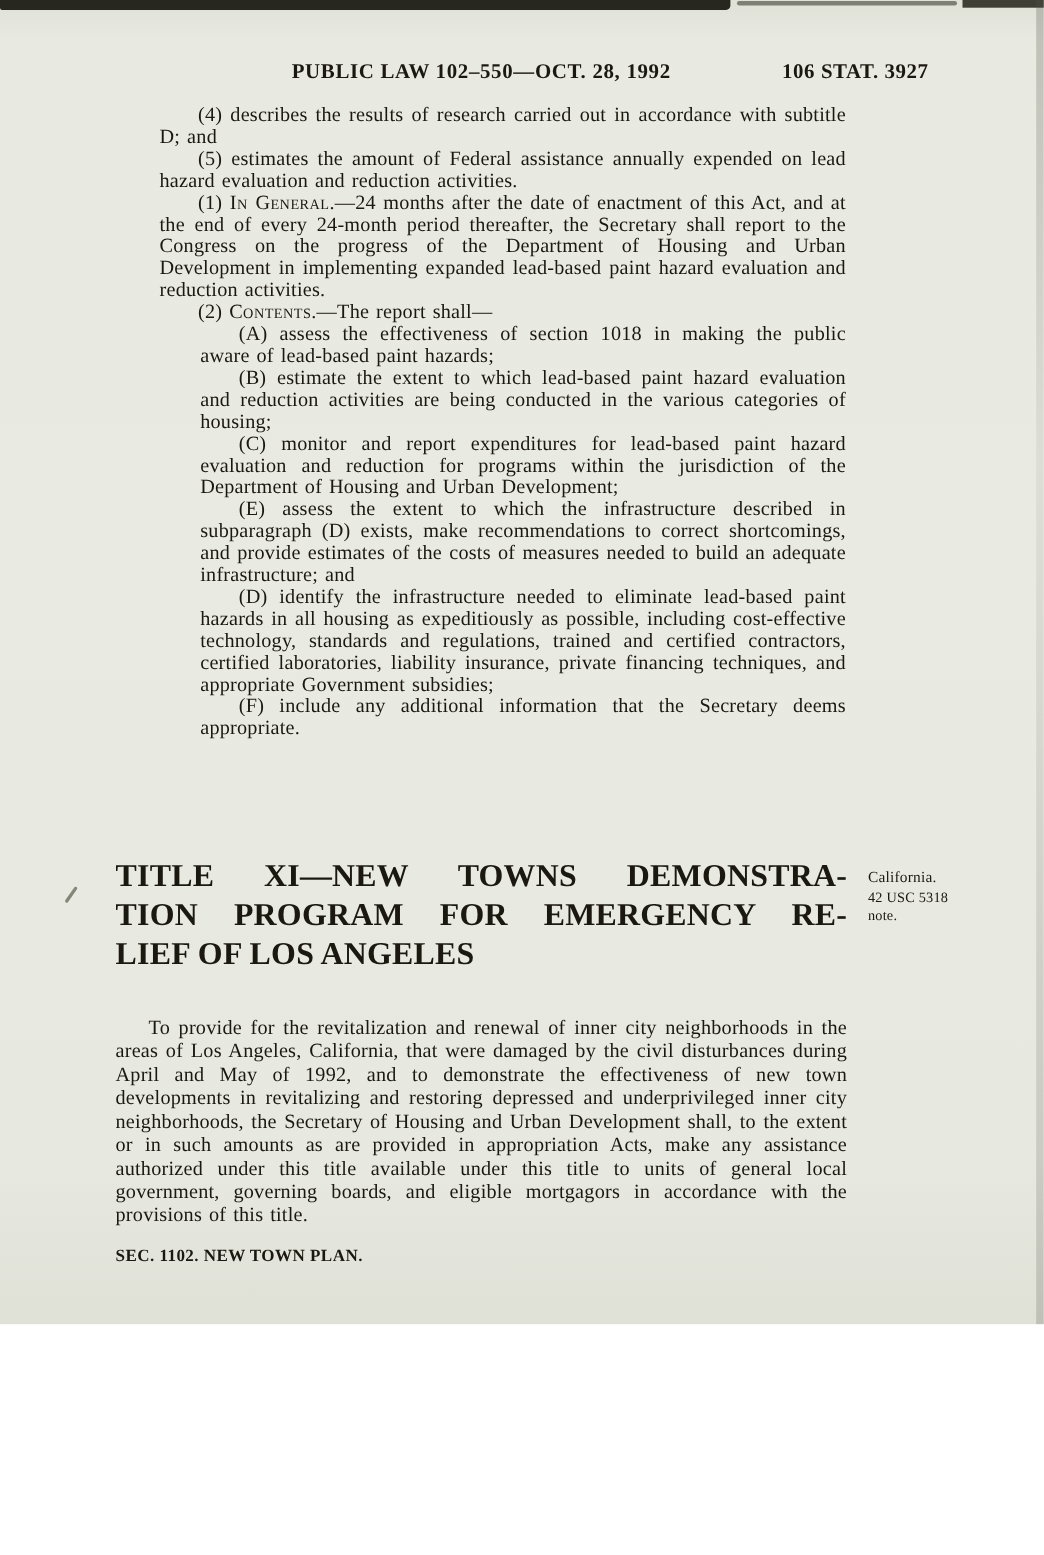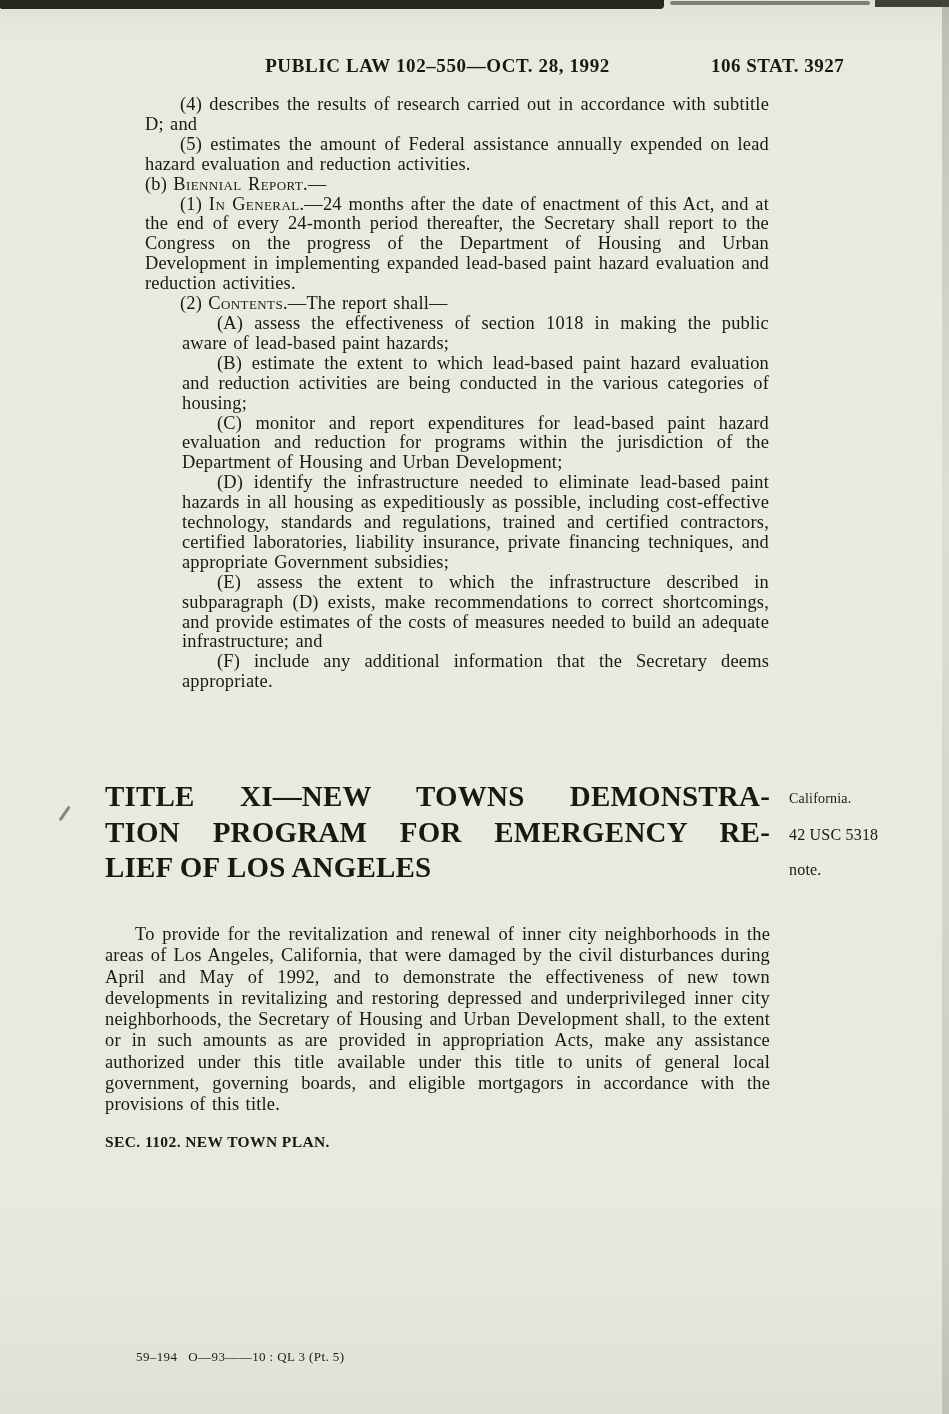--- a/index.html
+++ b/index.html
@@ -1,21 +1,21 @@
 <!DOCTYPE html>
 <html><head>
 <meta charset="utf-8">
 <style>
   * { margin:0; padding:0; box-sizing:border-box; }
   html, body { width:949px; }
   body { font-family:"Liberation Serif","DejaVu Serif",serif; }
 
   .page {
     position:relative;
-    width:949px; height:1414px;
+    width:949px; height:1204px;
     overflow:hidden;
     color:#1b1810;
     background:
       linear-gradient(180deg, #dfe0d6 0%, #e8e9e0 3%, #e9eae1 45%, #e7e8df 88%, #dfe0d6 100%);
   }
 
   
   .edge-top-1 { position:absolute; top:0; left:0; width:664px; height:9px; background:#17160f; opacity:.92; border-radius:0 0 4px 2px; }
   .edge-top-2 { position:absolute; top:1px; left:670px; width:200px; height:4px; background:#4c4b40; opacity:.65; border-radius:2px; }
   .edge-top-3 { position:absolute; top:0; right:0; width:74px; height:7px; background:#23221a; opacity:.85; }
@@ -41,21 +41,21 @@
   
   .title { position:absolute; top:779px; left:105px; width:665px;
     font-size:29px; line-height:35.5px; font-weight:bold; letter-spacing:.2px; }
   .tline { display:block; }
   .jl    { text-align:justify; text-align-last:justify; }
 
   
   .margin-note { position:absolute; left:789px; top:791px; width:152px;
     line-height:16.5px; letter-spacing:.2px; }
   .mn1 { font-size:14px; }
-  .mn2 { font-size:16px;margin-top:19px; }
+  .mn2 { font-size:13px; }
 
   
   .lower { position:absolute; top:920px; left:105px; width:665px; }
   .sec-head { font-size:15.5px; font-weight:bold; letter-spacing:.4px; }
   .lower .body { margin-top:4px; font-size:18.4px; line-height:21.3px;
     text-align:justify; letter-spacing:.2px; word-spacing:1.5px; }
   .indent { text-indent:30px; }
   .h1102 { margin-top:17px; }
   .jlast { text-align-last:justify; }
 
@@ -73,28 +73,27 @@
   <div class="edge-top-3"></div>
   <div class="edge-right"></div>
   <div class="slash-mark"></div>
 
   <div class="header-law">PUBLIC LAW 102–550—OCT. 28, 1992</div>
   <div class="header-stat">106 STAT. 3927</div>
 
   <div class="lead-block">
     <p class="item">(4) describes the results of research carried out in accordance with subtitle D; and</p>
     <p class="item">(5) estimates the amount of Federal assistance annually expended on lead hazard evaluation and reduction activities.</p>
-    <p class="flush"><span>(b) </span><span class="sc">Biennial Report</span><span>.—</span></p>
     <p class="item"><span>(1) </span><span class="sc">In General</span><span>.—24 months after the date of enactment of this Act, and at the end of every 24-month period thereafter, the Secretary shall report to the Congress on the progress of the Department of Housing and Urban Development in implementing expanded lead-based paint hazard evaluation and reduction activities.</span></p>
     <p class="item"><span>(2) </span><span class="sc">Contents</span><span>.—The report shall—</span></p>
     <p class="sub">(A) assess the effectiveness of section 1018 in making the public aware of lead-based paint hazards;</p>
     <p class="sub">(B) estimate the extent to which lead-based paint hazard evaluation and reduction activities are being conducted in the various categories of housing;</p>
     <p class="sub">(C) monitor and report expenditures for lead-based paint hazard evaluation and reduction for programs within the jurisdiction of the Department of Housing and Urban Development;</p>
+    <p class="sub">(E) assess the extent to which the infrastructure described in subparagraph (D) exists, make recommendations to correct shortcomings, and provide estimates of the costs of measures needed to build an adequate infrastructure; and</p>
     <p class="sub">(D) identify the infrastructure needed to eliminate lead-based paint hazards in all housing as expeditiously as possible, including cost-effective technology, standards and regulations, trained and certified contractors, certified laboratories, liability insurance, private financing techniques, and appropriate Government subsidies;</p>
-    <p class="sub">(E) assess the extent to which the infrastructure described in subparagraph (D) exists, make recommendations to correct shortcomings, and provide estimates of the costs of measures needed to build an adequate infrastructure; and</p>
     <p class="sub">(F) include any additional information that the Secretary deems appropriate.</p>
   </div>
 
   <h1 class="title">
     <span class="tline jl">TITLE XI—NEW TOWNS DEMONSTRA-</span>
     <span class="tline jl">TION PROGRAM FOR EMERGENCY RE-</span>
     <span class="tline">LIEF OF LOS ANGELES</span>
   </h1>
 
   <div class="margin-note">

